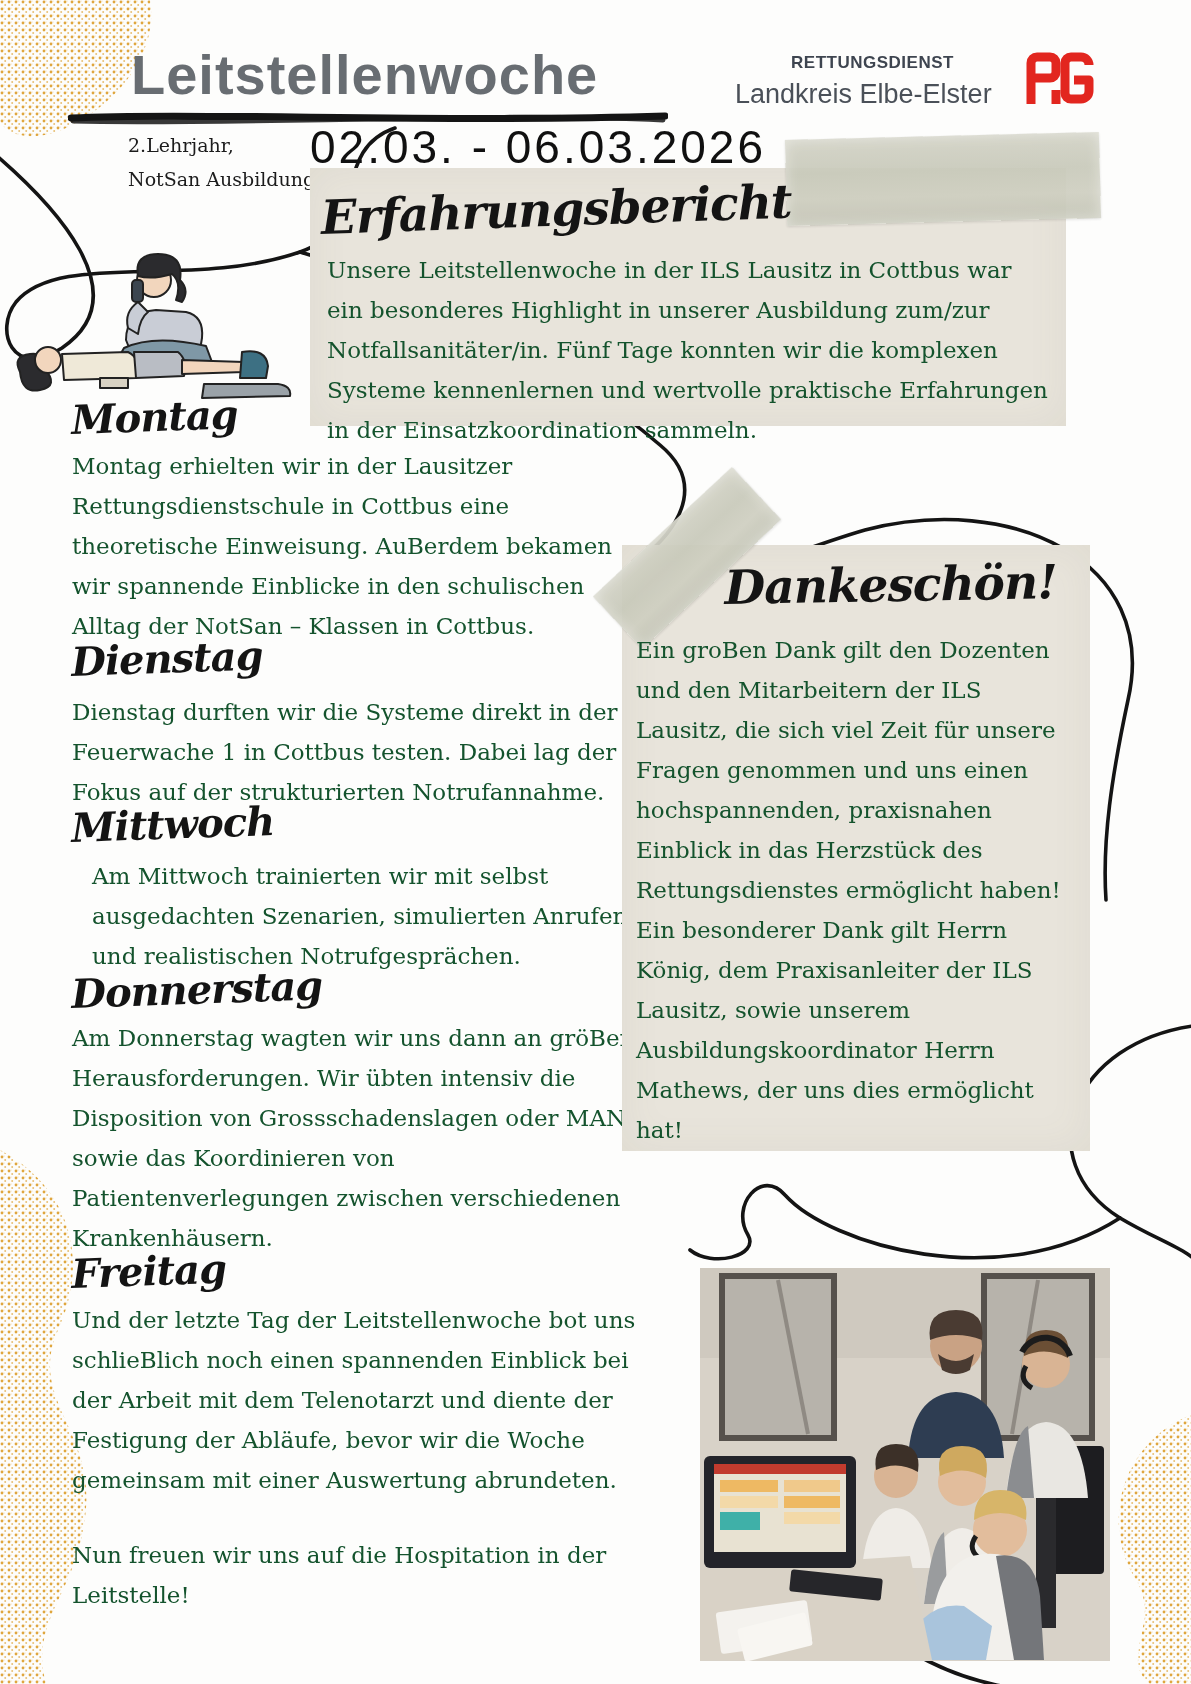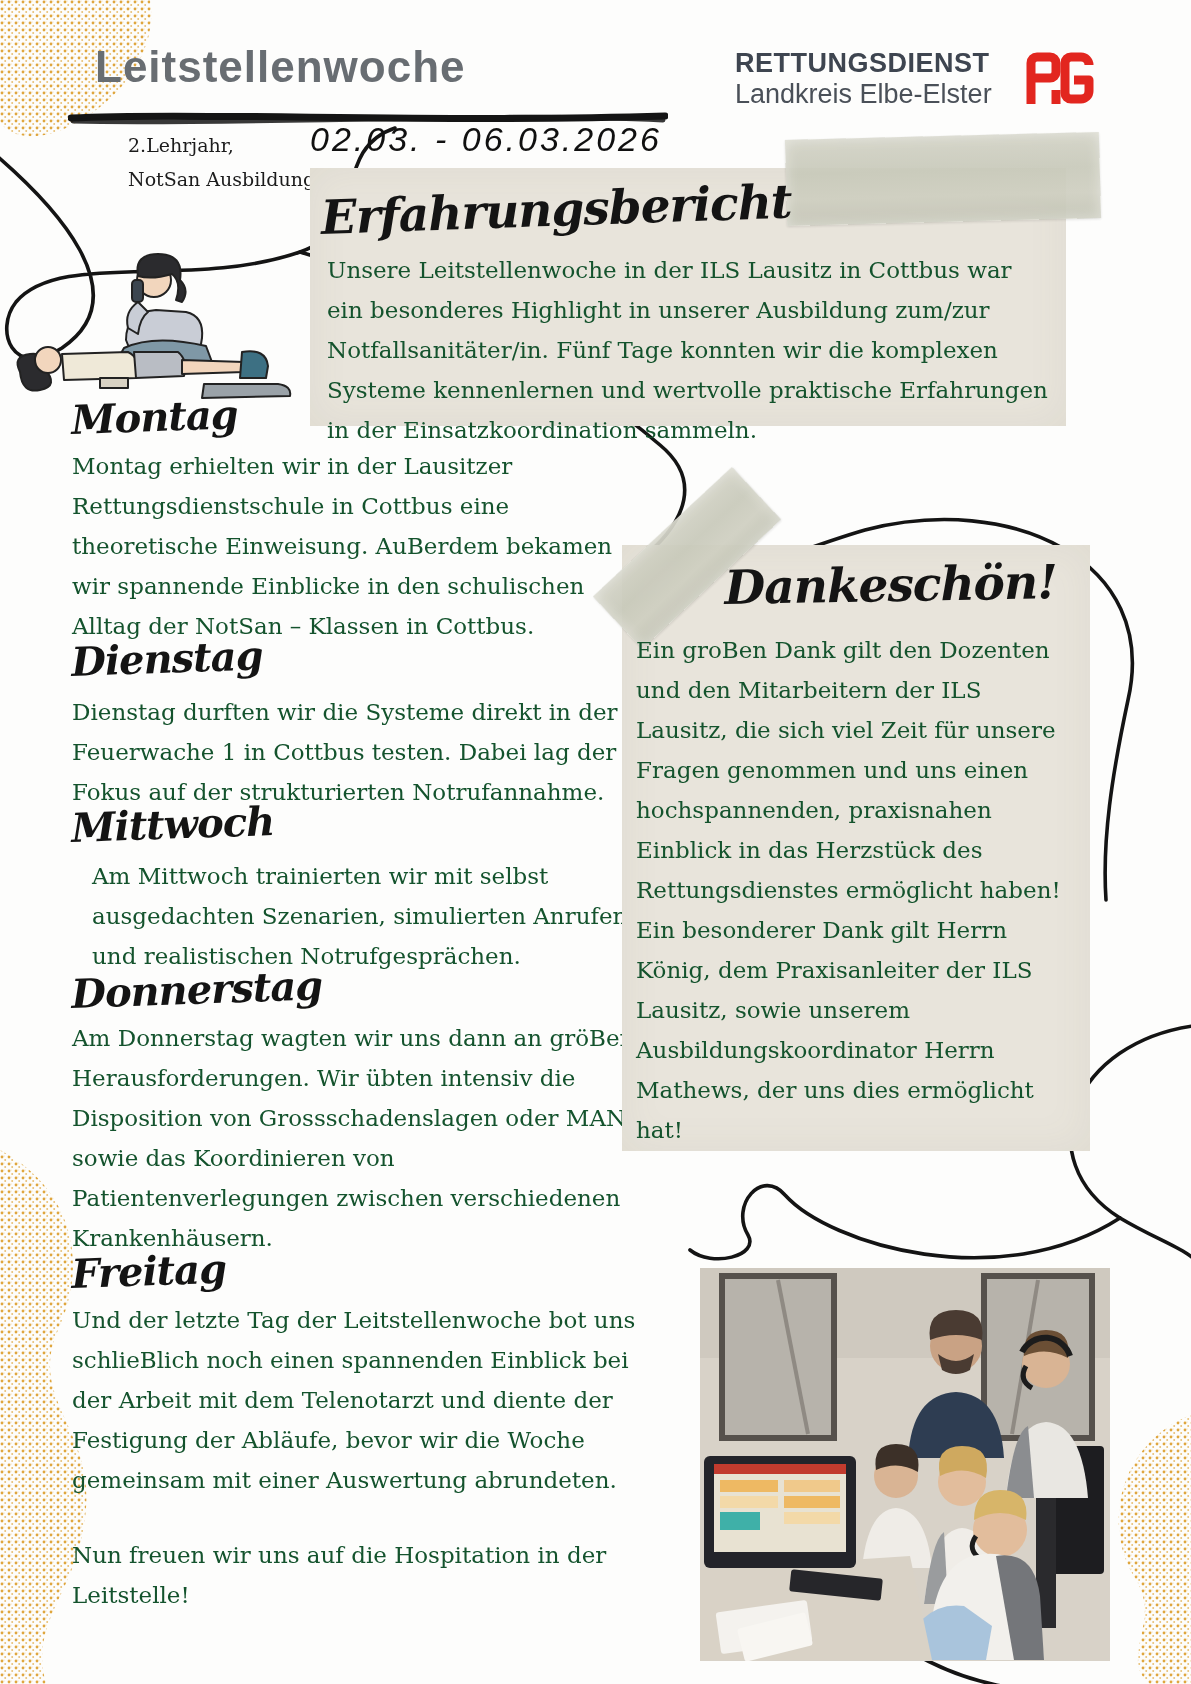--- a/index.html
+++ b/index.html
@@ -5,38 +5,38 @@
   html,body{margin:0;padding:0;background:#9aa0a6;}
   .page{
     position:relative;width:1191px;height:1684px;margin:0 auto;
     background:#fdfdfc;overflow:hidden;
     font-family:"DejaVu Serif",serif;color:#1c1c1c;
   }
   .abs{position:absolute;}
   
   .title{
     font-family:"Liberation Sans",sans-serif;font-weight:bold;
-    font-size:44px;letter-spacing:1px;color:#686d72;white-space:nowrap;
+    font-size:56px;letter-spacing:1px;color:#686d72;white-space:nowrap;padding-left:36px;
   }
   .script{
     font-family:"DejaVu Serif",serif;font-style:italic;font-weight:bold;
     color:#141414;transform:rotate(-2deg);transform-origin:left bottom;
     letter-spacing:-1px;white-space:nowrap;
   }
   .day-heading{font-size:40px;line-height:44px;}
   .body-text{font-size:23px;line-height:40px;color:#14532d;}
   .class-line{font-size:19px;line-height:34px;color:#1c1c1c;}
   .date{
     font-family:"Liberation Sans",sans-serif;font-weight:400;
-    font-size:34px;letter-spacing:3px;color:#101010;white-space:nowrap;font-style:italic;
+    font-size:46px;letter-spacing:3px;color:#101010;white-space:nowrap;
   }
   
   .org-name{
     font-family:"Liberation Sans",sans-serif;font-weight:bold;
-    font-size:27px;color:#3e4550;letter-spacing:.5px;text-align:left;line-height:30px;
+    font-size:17px;color:#3e4550;letter-spacing:.5px;text-align:center;line-height:30px;
   }
   .org-sub{
     font-family:"Liberation Sans",sans-serif;font-weight:400;
     font-size:27px;color:#4a5058;text-align:left;line-height:32px;
   }
   
   .card{
     background:#e8e4db;
     box-shadow:inset 0 0 40px rgba(120,110,90,.08);
   }

